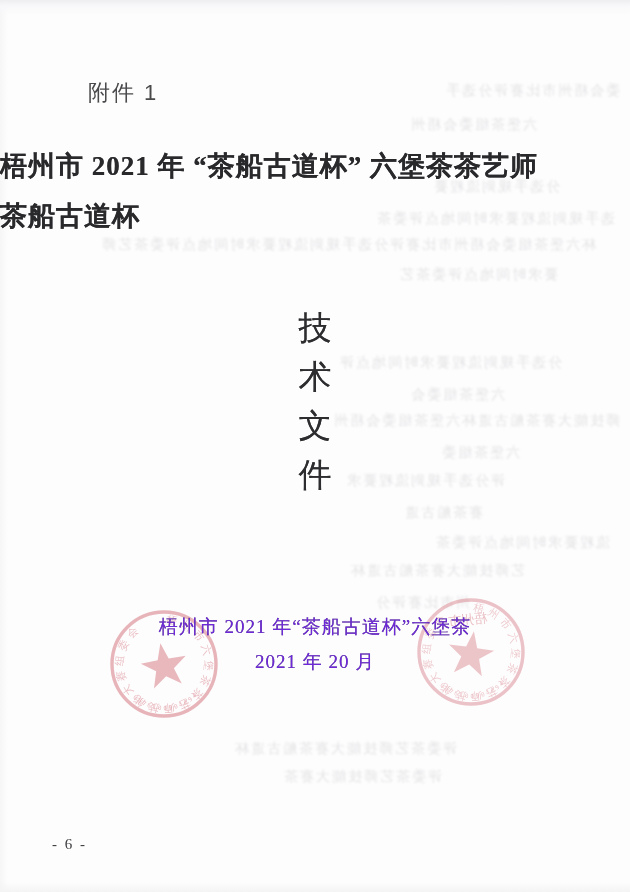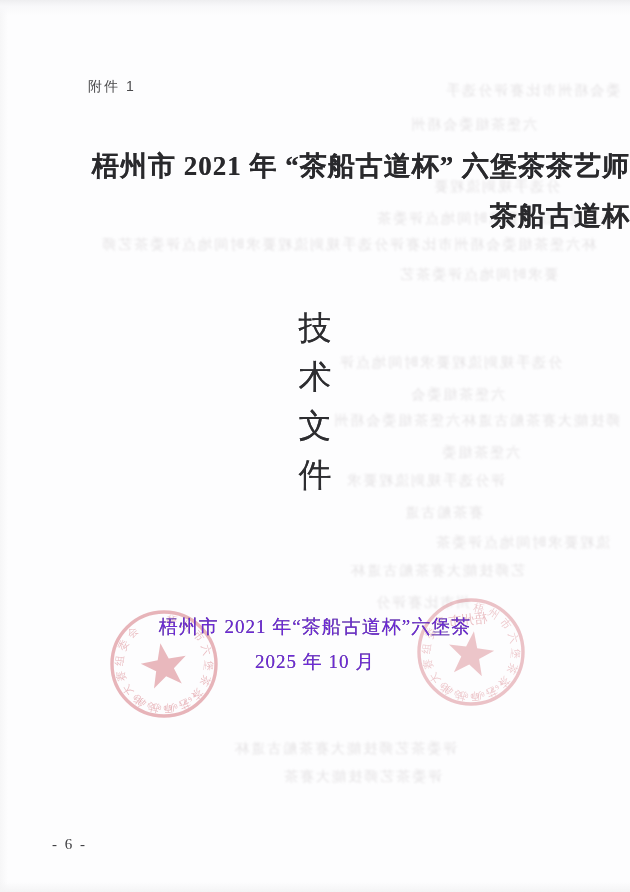--- a/index.html
+++ b/index.html
@@ -11,25 +11,25 @@
   .paper{
     position:absolute;inset:0;
     background:
       linear-gradient(180deg,#eeeef0 0px,#f8f8fa 6px,rgba(253,253,254,0) 16px),
       linear-gradient(0deg,#f4f4f5 0px,rgba(253,253,254,0) 10px),
       linear-gradient(90deg,#f6f6f7 0px,rgba(253,253,254,0) 8px),
       #fdfdfe;
   }
   .txt{position:absolute;color:#333336;}
   .attachment{
-    left:88px;top:78px;font-size:14px;letter-spacing:2px;color:#4a4a4c;
+    left:88px;top:78px;font-size:22px;letter-spacing:2px;color:#4a4a4c;
     font-family:"Liberation Sans","DejaVu Sans",sans-serif;
   }
   .title-line{
-    left:0;width:100%;text-align:right;font-weight:bold;
+    left:0;width:100%;text-align:left;font-weight:bold;
     font-size:27px;letter-spacing:1px;color:#29292c;
     text-shadow:0 0 .5px rgba(40,40,44,.85);
     white-space:nowrap;
   }
   .title-1{top:148px;}
   .title-2{top:198px;}
   .vertical-title{
     position:absolute;top:312px;left:0;width:100%;
     display:flex;flex-direction:column;align-items:center;gap:16px;
   }
@@ -120,16 +120,16 @@
         <text font-size="10.5" fill="#d4737c" opacity="0.75" letter-spacing="4" font-family="'Liberation Serif',serif">
       <textPath href="#ringPath-official-seal-right" startOffset="2">梧州市六堡茶茶艺师技能大赛组委会</textPath></text>
         <text font-size="6" fill="#d4737c" opacity="0.8" letter-spacing="2" font-family="'DejaVu Sans Mono',monospace">
       <textPath href="#digitPath-official-seal-right" startOffset="6">06761009040947</textPath></text>
         <text x="0" y="-28" font-size="13" fill="#d4737c" opacity="0.9" text-anchor="middle" transform="scale(-1,1) rotate(6)" font-family="'Liberation Serif',serif">梧州市</text>
       </svg></div>
   </div>
 
 <div class="signature">
   <div>梧州市 2021 年“茶船古道杯”六堡茶</div>
-  <div>2025 年 10 月</div>
+  <div>2021 年 20 月</div>
 </div>
 
 <div class="txt page-number">- 6 -</div>
 
 </body></html>

